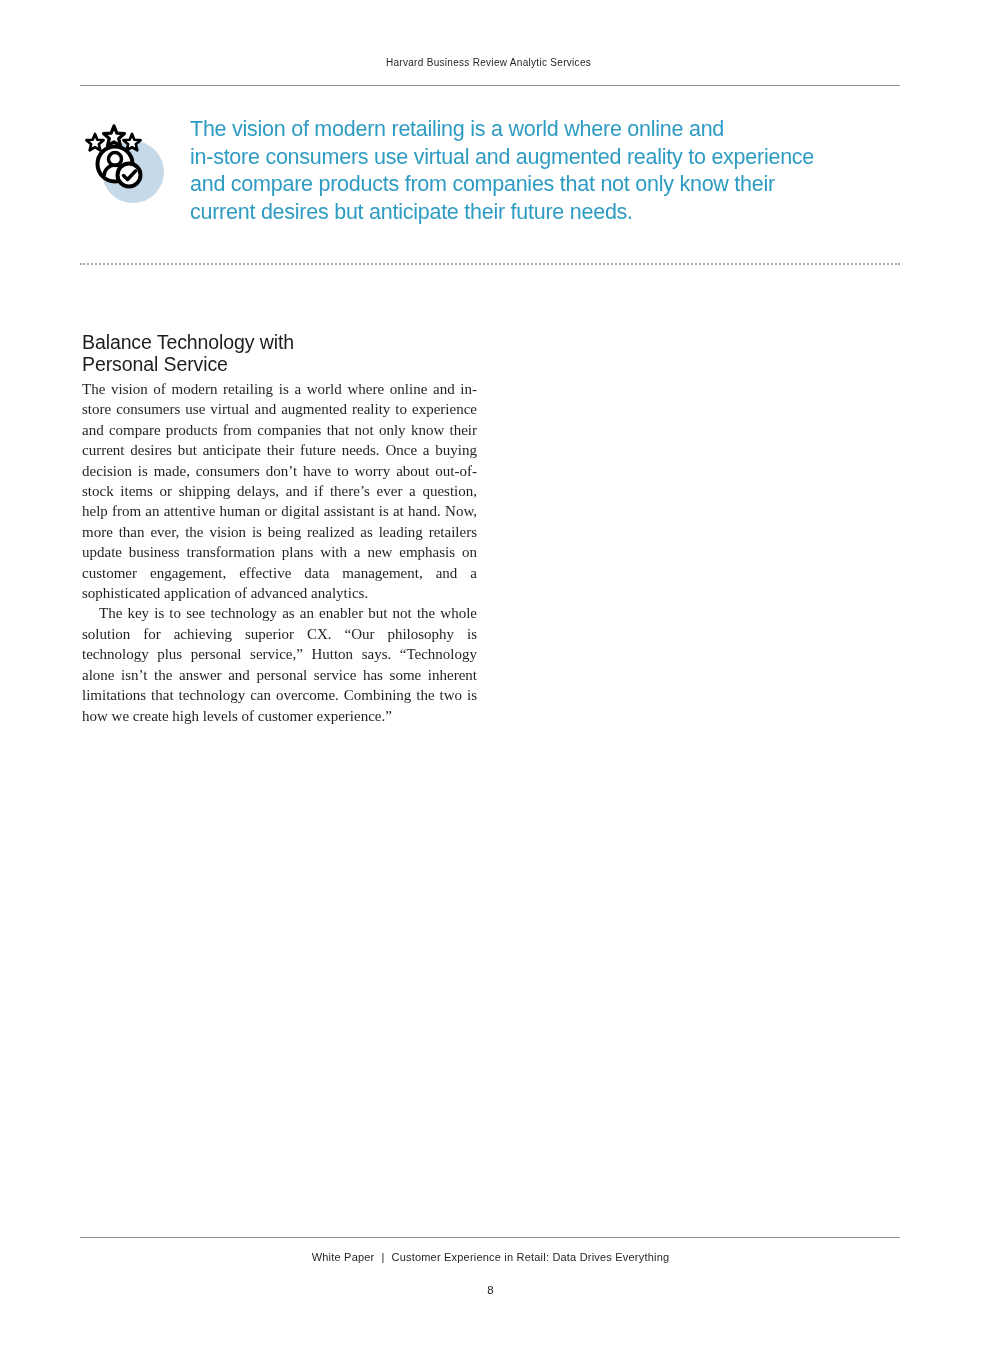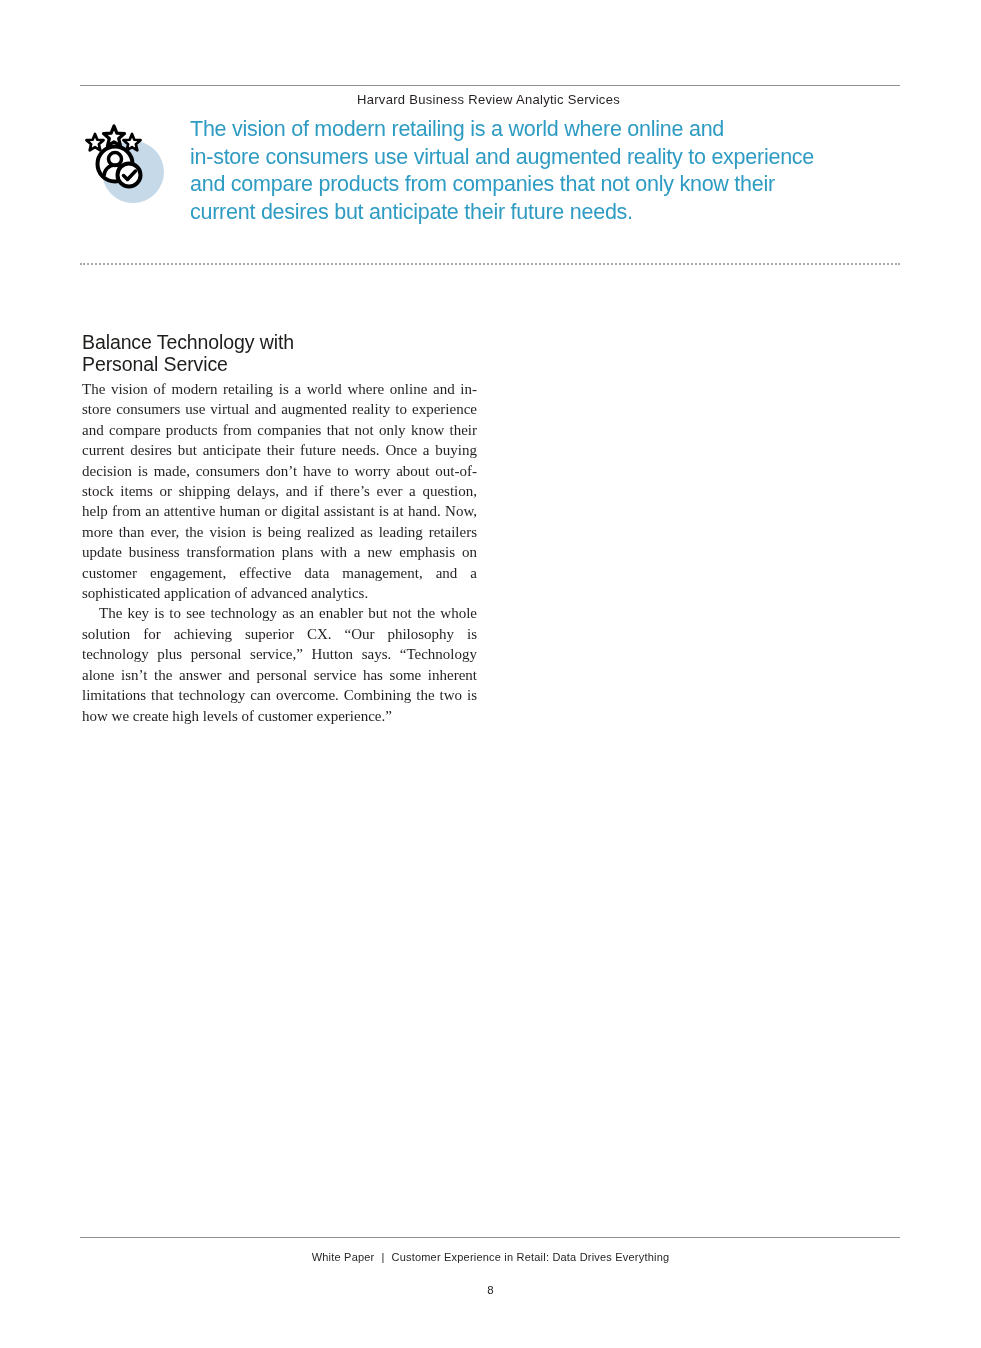--- a/index.html
+++ b/index.html
@@ -10,24 +10,23 @@
     margin: 0 auto;
     background: #ffffff;
     font-family: "Liberation Sans", sans-serif;
     color: #231f20;
     overflow: hidden;
   }
   .brand {
     position: absolute;
     top: 57px; left: 0; right: 4px;
     text-align: center;
-    font-size: 13px;
+    font-size: 10px;
     letter-spacing: 0.3px;
     color: #231f20;
-    margin-top: 35px;
   }
   .rule {
     position: absolute;
     left: 80px; right: 81px;
     border-top: 1px solid #8f9194;
     height: 0;
   }
   .rule-top { top: 85px; }
   .rule-bottom { top: 1237px; }
   .icon-wrap {

